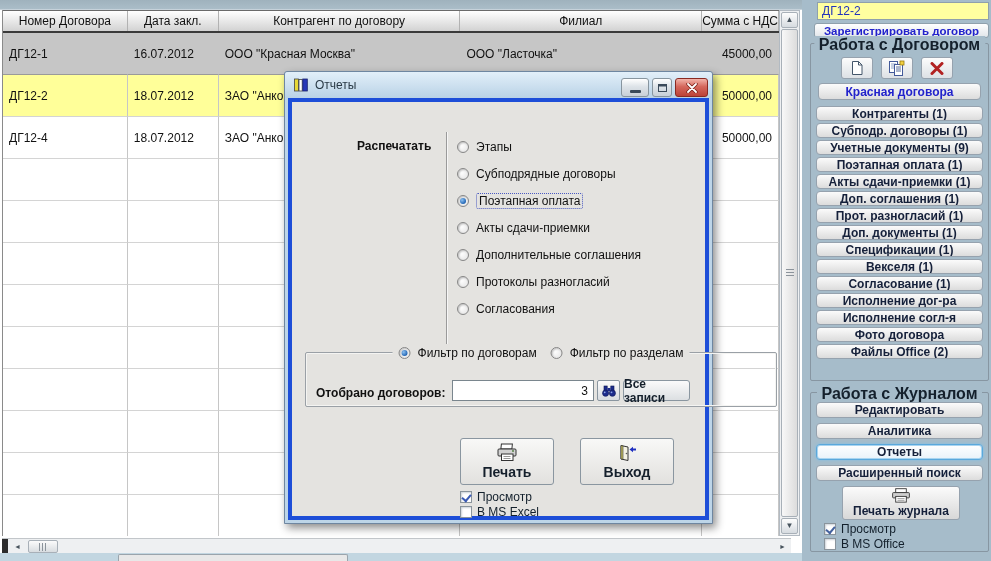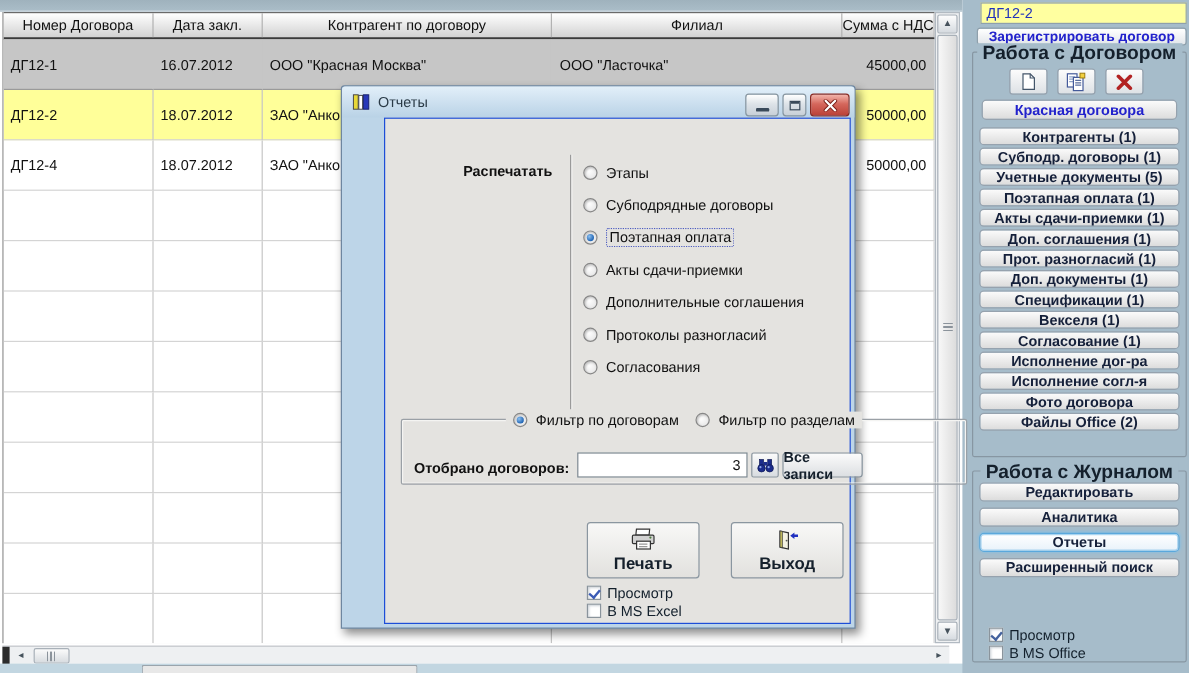--- a/index.html
+++ b/index.html
@@ -124,21 +124,21 @@
   .win-btns { position:absolute; right:4px; top:6px; display:flex; gap:3px; }
   .win-btn { height:19px; border:1px solid #87959f; border-radius:3px;
     background:linear-gradient(#ffffff,#dde3e8 45%,#c8d0d8);
     display:flex; align-items:center; justify-content:center; }
   .btn-min { width:28px; } .btn-max { width:20px; }
   .btn-close { width:33px; background:linear-gradient(#f2b4aa,#d5675c 45%,#bb4238);
     border:1px solid #8a2a22; }
   .glyph-min { width:11px; height:3px; background:#3a4a5a; border-radius:1px; margin-top:7px; }
   .glyph-max { width:9px; height:8px; border:1px solid #3a4a5a; box-shadow:inset 0 1.5px 0 #3a4a5a; }
   .dlg-body { position:absolute; left:3px; right:3px; top:26px; bottom:3px;
-    background:var(--dialog-bg,#e4e3e0); border:1px solid #1d4ed8;margin-left:32px; }
+    background:var(--dialog-bg,#e4e3e0); border:4px solid #1d4ed8; }
   .print-label { position:absolute; left:65px; top:37px; font-size:12px; font-weight:bold; color:#111; }
   .v-divider { position:absolute; left:154px; top:30px; width:1px; height:212px;
     background:#9a9a9a; box-shadow:1px 0 0 #f6f6f6; }
   .report-options { position:absolute; left:165px; top:38px; display:flex;
     flex-direction:column; gap:13px; }
   .radio-row { display:flex; align-items:center; gap:7px; height:14px;
     font-size:12px; color:#111; white-space:nowrap; }
   .radio { position:relative; width:12px; height:12px; border-radius:50%; flex:none;
     background:radial-gradient(circle at 35% 35%, #ffffff, #e2e2e2);
     border:1px solid #878787; box-shadow:inset 1px 1px 2px rgba(0,0,0,0.22); }
@@ -395,21 +395,21 @@
       </div>
     </div>
     <div class="side-btn card-btn">Красная договора</div>
     <div class="section-list">
 
         <div class="side-btn">Контрагенты (1)</div>
 
 
         <div class="side-btn">Субподр. договоры (1)</div>
 
-        <div class="side-btn">Учетные документы (5)</div>
+        <div class="side-btn">Учетные документы (9)</div>
 
         <div class="side-btn">Поэтапная оплата (1)</div>
 
         <div class="side-btn">Акты сдачи-приемки (1)</div>
 
         <div class="side-btn">Доп. соглашения (1)</div>
 
         <div class="side-btn">Прот. разногласий (1)</div>
 
         <div class="side-btn">Доп. документы (1)</div>
@@ -436,20 +436,29 @@
     <div class="journal-list">
 
         <div class="side-btn">Редактировать</div>
 
         <div class="side-btn">Аналитика</div>
 
         <div class="side-btn active">Отчеты</div>
 
         <div class="side-btn">Расширенный поиск</div>
 
+    </div>
+    <div class="print-journal-btn">
+      <svg width="22" height="15" viewBox="0 0 24 17">
+        <rect x="6" y="0.8" width="12" height="4.5" fill="#ffffff" stroke="#333" stroke-width="1"></rect>
+        <rect x="2.5" y="5.2" width="19" height="6" rx="1" fill="#cfcfcf" stroke="#333" stroke-width="1"></rect>
+        <rect x="6" y="9.5" width="12" height="6.5" fill="#ffffff" stroke="#333" stroke-width="1"></rect>
+        <path d="M8 12 h8 M8 14 h8" stroke="#999" stroke-width="1"></path>
+      </svg>
+      <span>Печать журнала</span>
     </div>
     <div class="chk-row side-chk1">
       <span class="checkbox checked"></span>
       <span>Просмотр</span>
     </div>
     <div class="chk-row side-chk2">
       <span class="checkbox"></span>
       <span>В MS Office</span>
     </div>
   </div>

